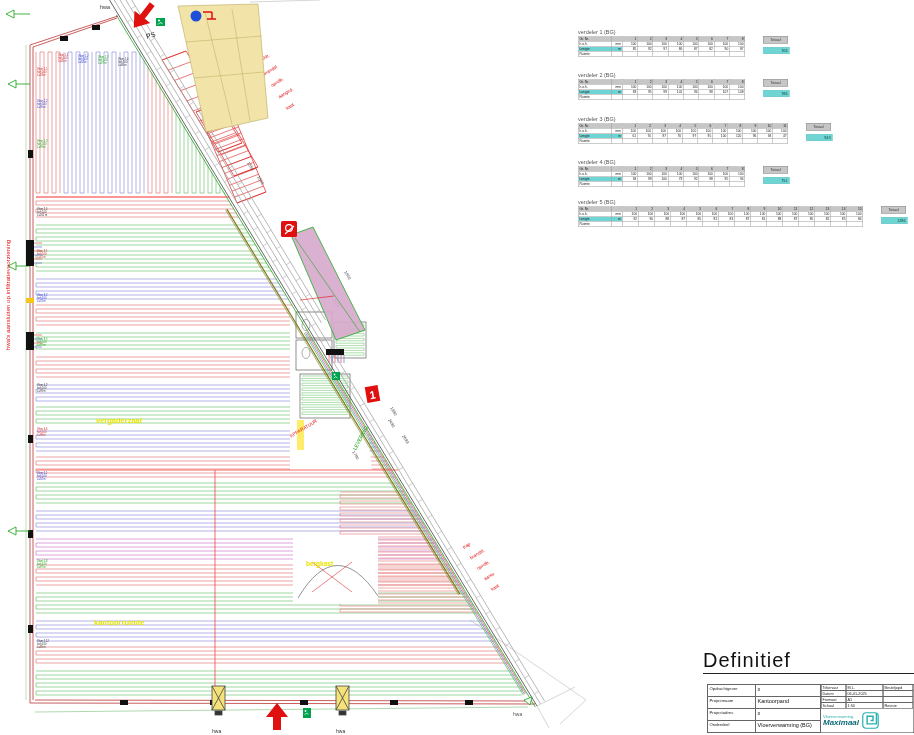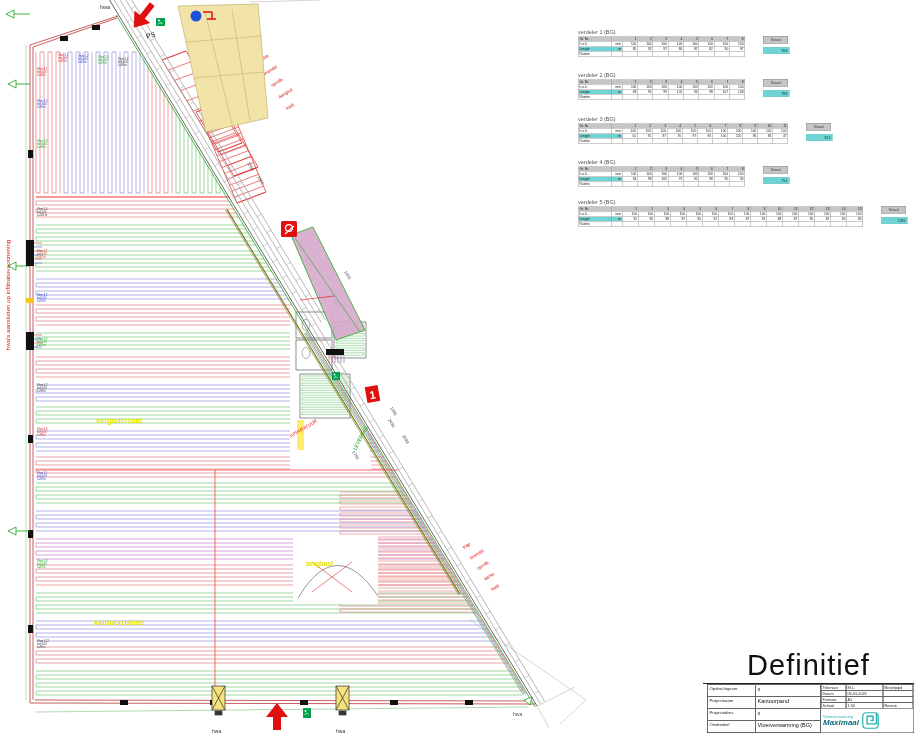--- a/index.html
+++ b/index.html
@@ -14,22 +14,22 @@
          overflow:hidden;white-space:nowrap;}
   .vt td.lb{width:62px;text-align:left;}
   .vt td.un{width:16px;}
   .vt tr.hd td{background:#c6c6c6;}
   .vt tr.tl td.lb,.vt tr.tl td.un{background:#6fd4d4;}
   .totl{position:absolute;width:48px;height:13px;background:#c6c6c6;border:1px solid #888;
         font-size:7.5px;text-align:center;line-height:13px;color:#333;}
   .totv{position:absolute;width:48px;height:12px;background:#6fd4d4;border:1px solid #7bc9c9;
         font-size:7.5px;text-align:right;line-height:12px;padding-right:3px;color:#143;}
   
-  #deftitle{position:absolute;left:703px;top:649px;width:211px;text-align:center;
-            font-size:29px;letter-spacing:1px;color:#111;border-bottom:1.5px solid #222;
+  #deftitle{position:absolute;left:703px;top:649px;width:211px;
+            font-size:20px;letter-spacing:1px;color:#111;border-bottom:1.5px solid #222;
             padding-bottom:1px;}
   
   #tb{position:absolute;left:707px;top:684px;width:412px;height:96px;transform:scale(.5);
       transform-origin:0 0;border:1.4px solid #333;background:#fff;display:grid;
       grid-template-columns:96px 130px 186px;grid-template-rows:24px 24px 24px 24px;}
   #tb .c{border:0.8px solid #333;padding:1px 3px;overflow:hidden;white-space:nowrap;}
   #tb .lab{font-size:8.5px;color:#222;}
   #tb .val{font-size:11px;color:#111;}
   #tb .inf{grid-column:3;grid-row:1/5;display:flex;flex-direction:column;border-left:0.8px solid #333;}
   .infg{display:grid;grid-template-columns:50px 74px 60px;grid-auto-rows:12px;}

